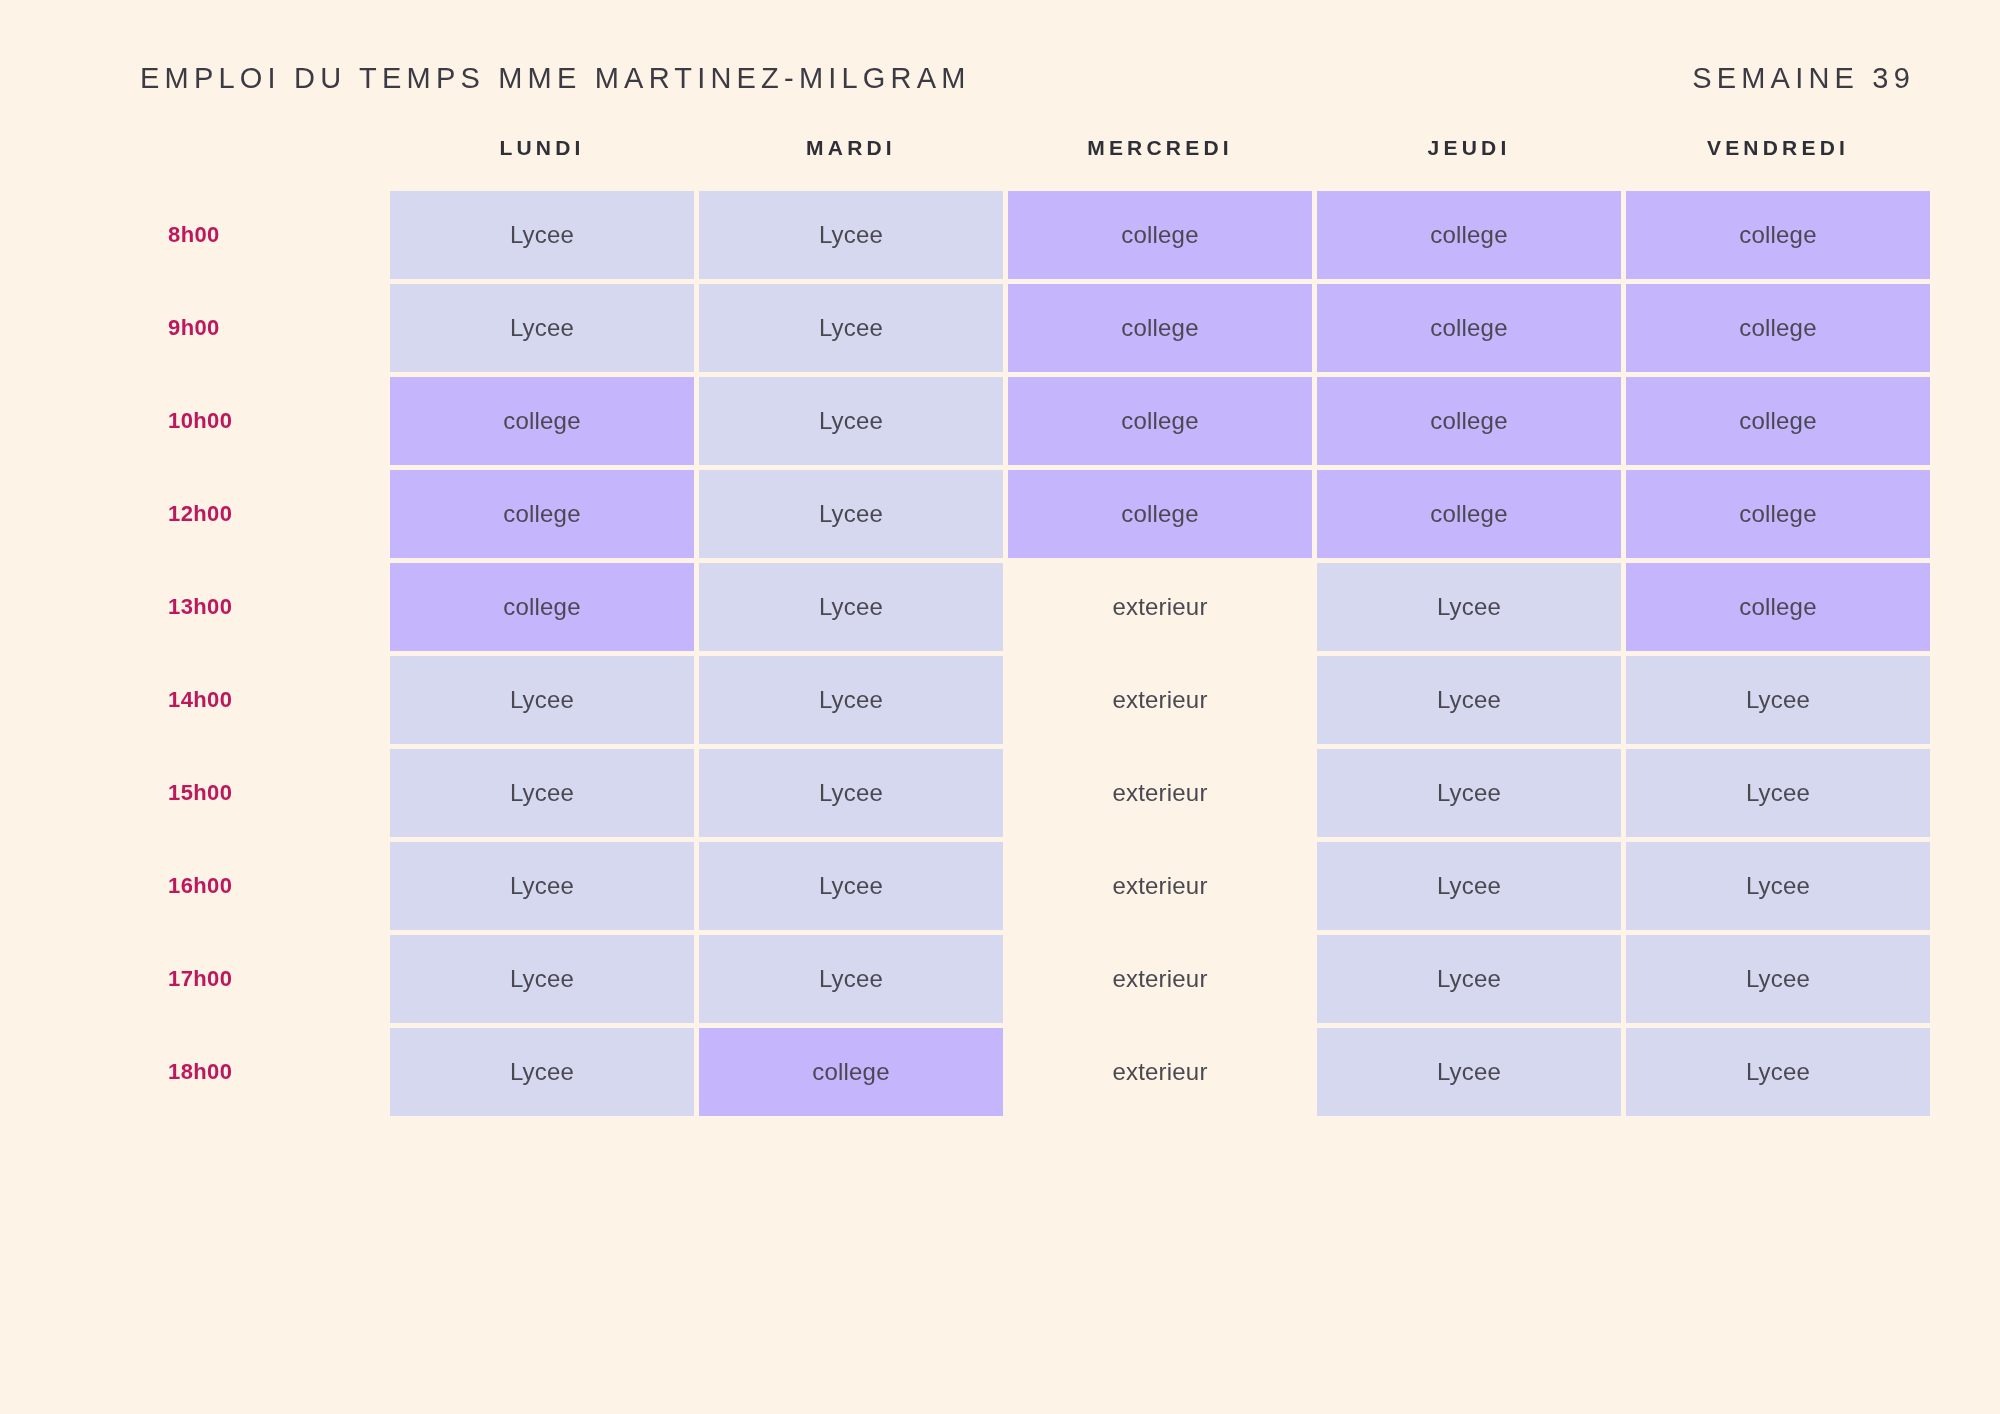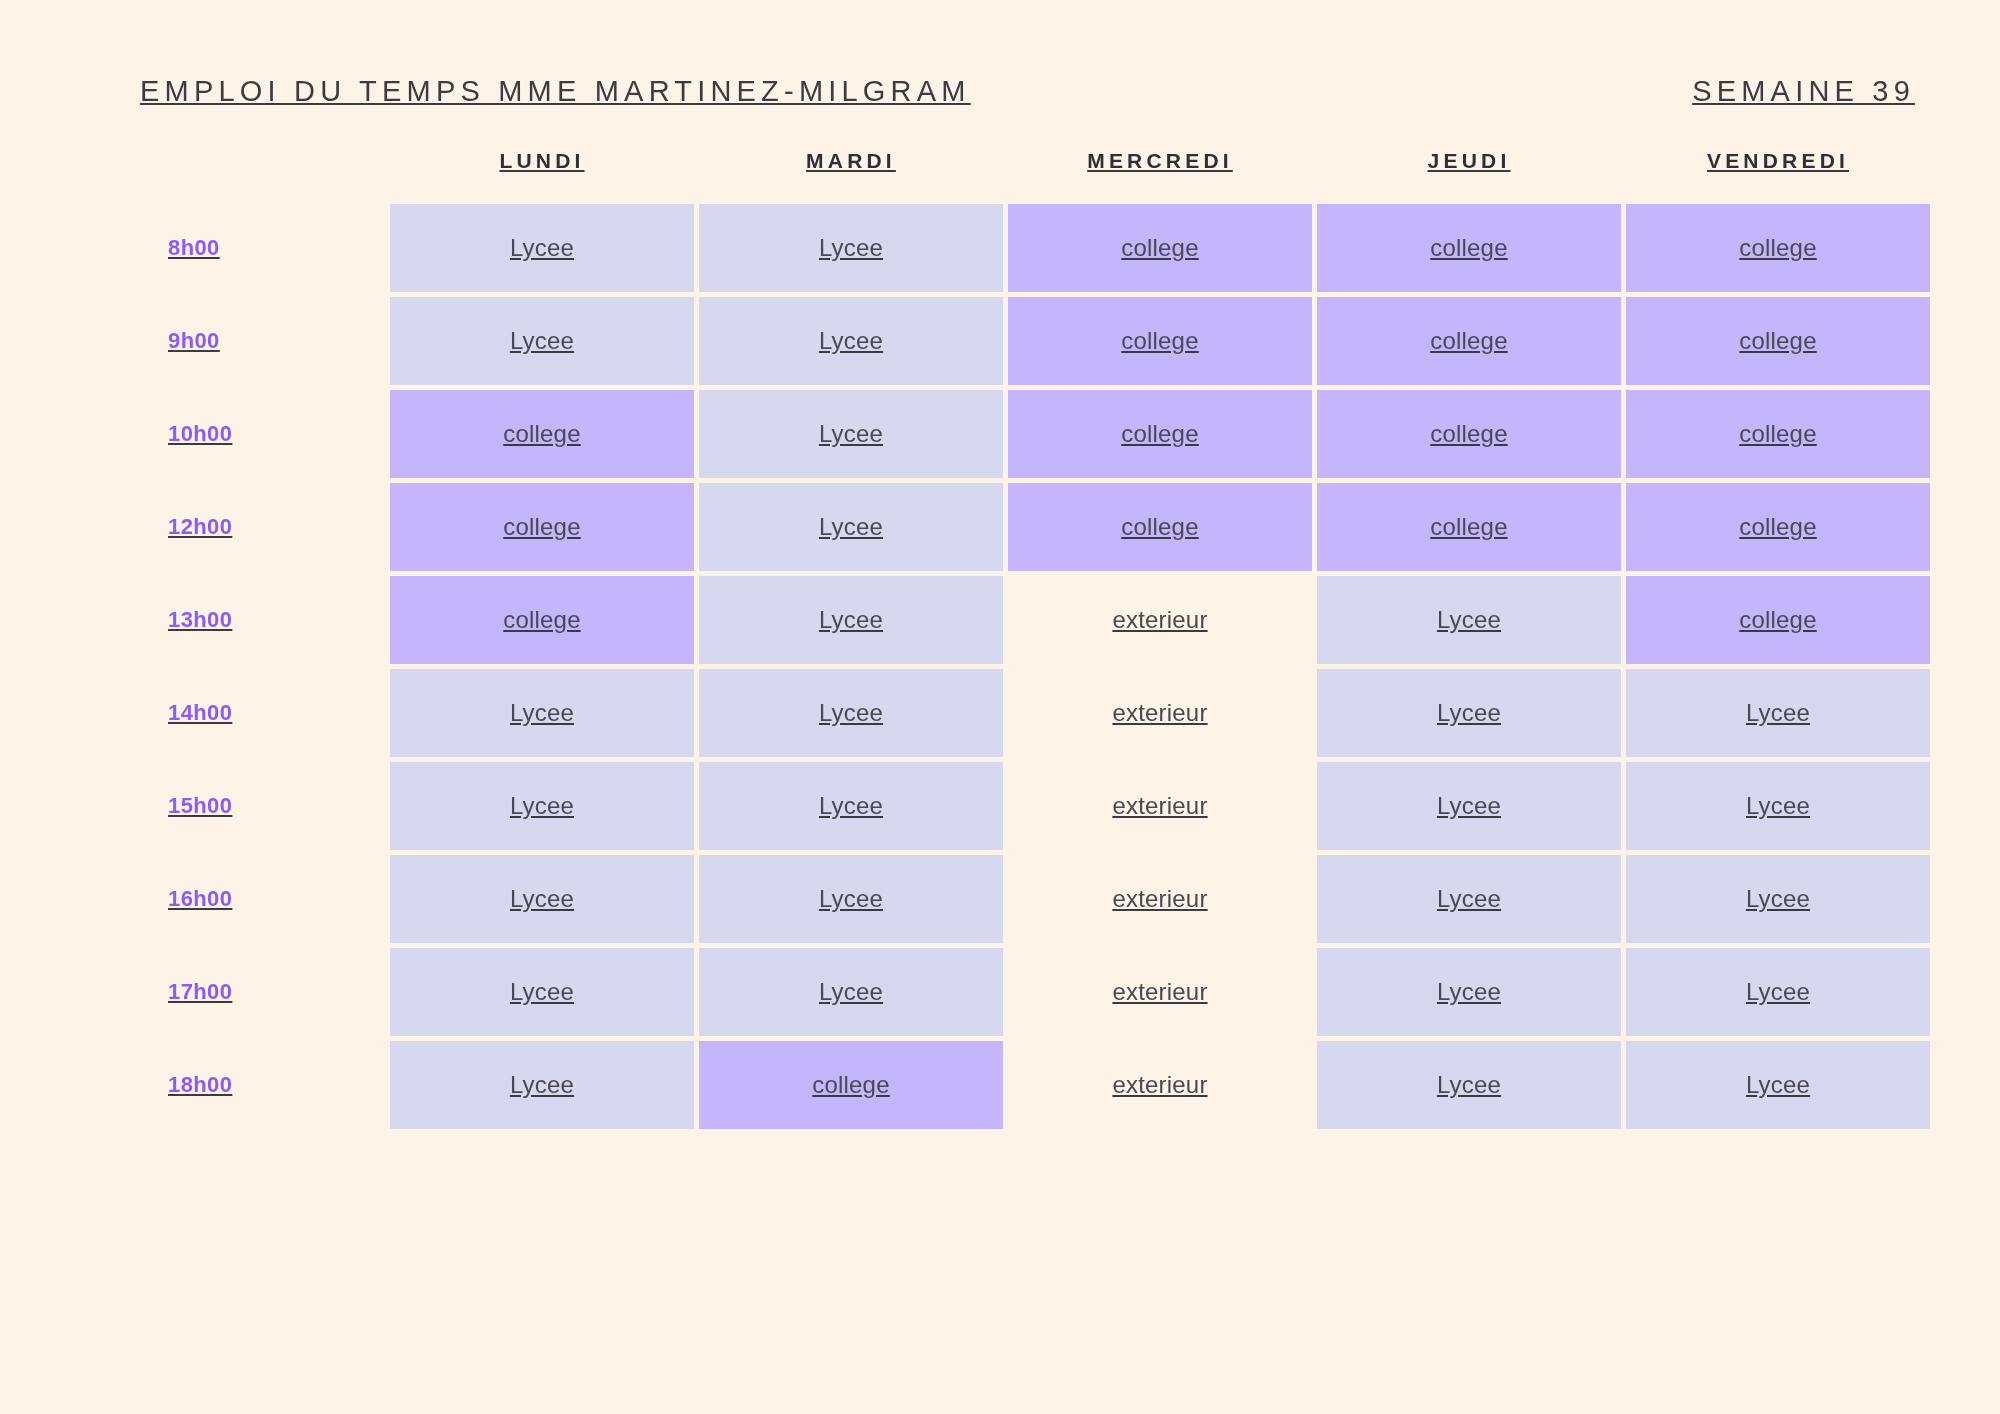--- a/index.html
+++ b/index.html
@@ -12,22 +12,21 @@
     background: #fdf3e7;
     font-family: "Liberation Sans", sans-serif;
     color: #3a3a42;
     overflow: hidden;
   }
   .page {
     position: relative;
     width: 2000px;
     height: 1414px;
     box-sizing: border-box;
-    padding: 13px 55px;
-    text-decoration: underline;
+    padding: 0 55px;
   }
   .header-row {
     display: flex;
     align-items: baseline;
     justify-content: space-between;
     padding: 62px 30px 0 85px;
   }
   .title {
     font-size: 29px;
     letter-spacing: 5.2px;
@@ -60,21 +59,21 @@
     color: #2f2f38;
     text-transform: uppercase;
     padding-bottom: 26px;
     text-align: center;
   }
   thead th.time-head { text-align: left; }
 
   tbody th.time {
     font-size: 22px;
     font-weight: 700;
-    color: #8b5cf6;
+    color: #be185d;
     text-align: left;
     padding-left: 28px;
     letter-spacing: 0.4px;
     vertical-align: middle;
   }
 
   tbody td {
     height: 86px;
     text-align: center;
     vertical-align: middle;

